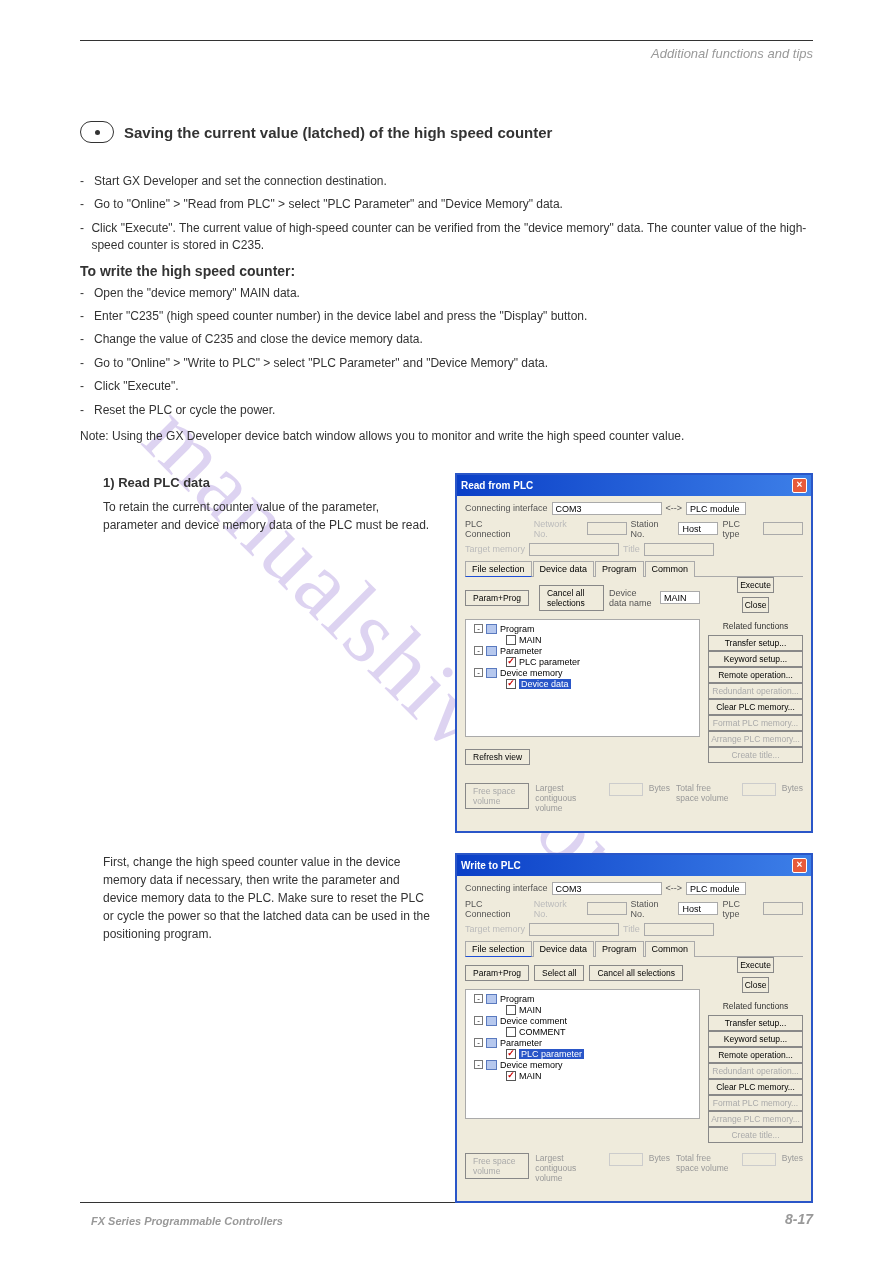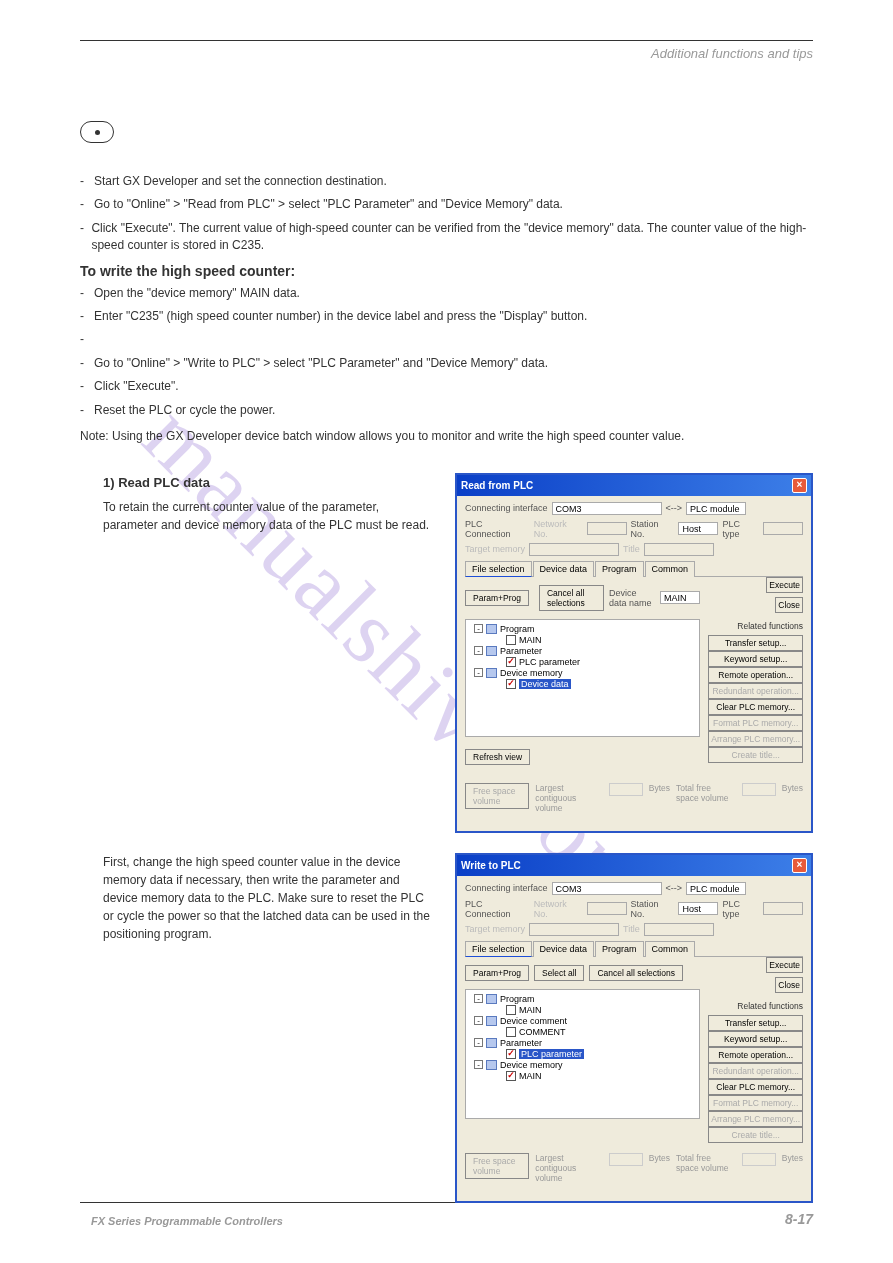--- a/index.html
+++ b/index.html
@@ -106,21 +106,21 @@
     overflow: hidden;
   }
   .tree-node { display: flex; align-items: center; gap: 3px; margin-bottom: 1px; padding-left: var(--ind, 8px); white-space: nowrap; }
   .exp { width: 9px; height: 9px; border: 1px solid #777; font-size: 8px; line-height: 7px; text-align: center; background: #fff; }
   .fico { width: 11px; height: 10px; background: #f6d062; border: 1px solid #a98a34; }
   .fico.b { background: #b6c8ee; border-color: #5a7abf; }
   .chk { width: 10px; height: 10px; border: 1px solid #555; background: #fff; display:inline-flex; align-items:center; justify-content:center; }
   .chk.on::after { content:"✓"; color:#c00; font-size:9px; font-weight:bold; line-height:1; }
   .sel { background: #2a56c8; color: #fff; padding: 0 2px; }
 
-  .rpanel { flex: 1; display: flex; flex-direction: column; gap: 4px; align-items: flex-end; }
+  .rpanel { flex: 1; display: flex; flex-direction: column; gap: 4px; align-items: center; }
   .rpanel .grp-title { font-size: 8.5px; color: #333; margin-top: 4px; }
   .rp-btn { border: 1px solid #888; background: #efebdc; padding: 2px 2px; font-size: 8.5px; text-align: center; white-space: nowrap; }
   .rp-btn.disabled { color: #aaa; }
 
   .footer-row { display:flex; align-items:flex-start; gap:6px; margin-top:10px; font-size:8.5px; color:#999; }
   .footer-box { border:1px solid #ccc; background:#efebdc; width:50px; height:13px; }
 
   
   .bottom-rule {
     position: absolute;
@@ -176,20 +176,21 @@
   </div>
 
 <div class="page content-layer">
   <div class="header-right">Additional functions and tips</div>
   <div class="top-rule"></div>
 
   <div class="tip-row">
     <div class="tip-bubble">
         <div class="tip-dot"></div>
       </div>
+    <div class="tip-title">Saving the current value (latched) of the high speed counter</div>
   </div>
 
   <div id="sections-host">
       <div class="bullet-row">
         <span class="dash">-</span>
         <span>Start GX Developer and set the connection destination.</span>
       </div>
       <div class="bullet-row">
         <span class="dash">-</span>
         <span>Go to "Online" &gt; "Read from PLC" &gt; select "PLC Parameter" and "Device Memory" data.</span>
@@ -202,20 +203,21 @@
       <div class="bullet-row">
         <span class="dash">-</span>
         <span>Open the "device memory" MAIN data.</span>
       </div>
       <div class="bullet-row">
         <span class="dash">-</span>
         <span>Enter "C235" (high speed counter number) in the device label and press the "Display" button.</span>
       </div>
       <div class="bullet-row">
         <span class="dash">-</span>
+        <span>Change the value of C235 and close the device memory data.</span>
       </div>
       <div class="bullet-row">
         <span class="dash">-</span>
         <span>Go to "Online" &gt; "Write to PLC" &gt; select "PLC Parameter" and "Device Memory" data.</span>
       </div>
       <div class="bullet-row">
         <span class="dash">-</span>
         <span>Click "Execute".</span>
       </div>
       <div class="bullet-row">

